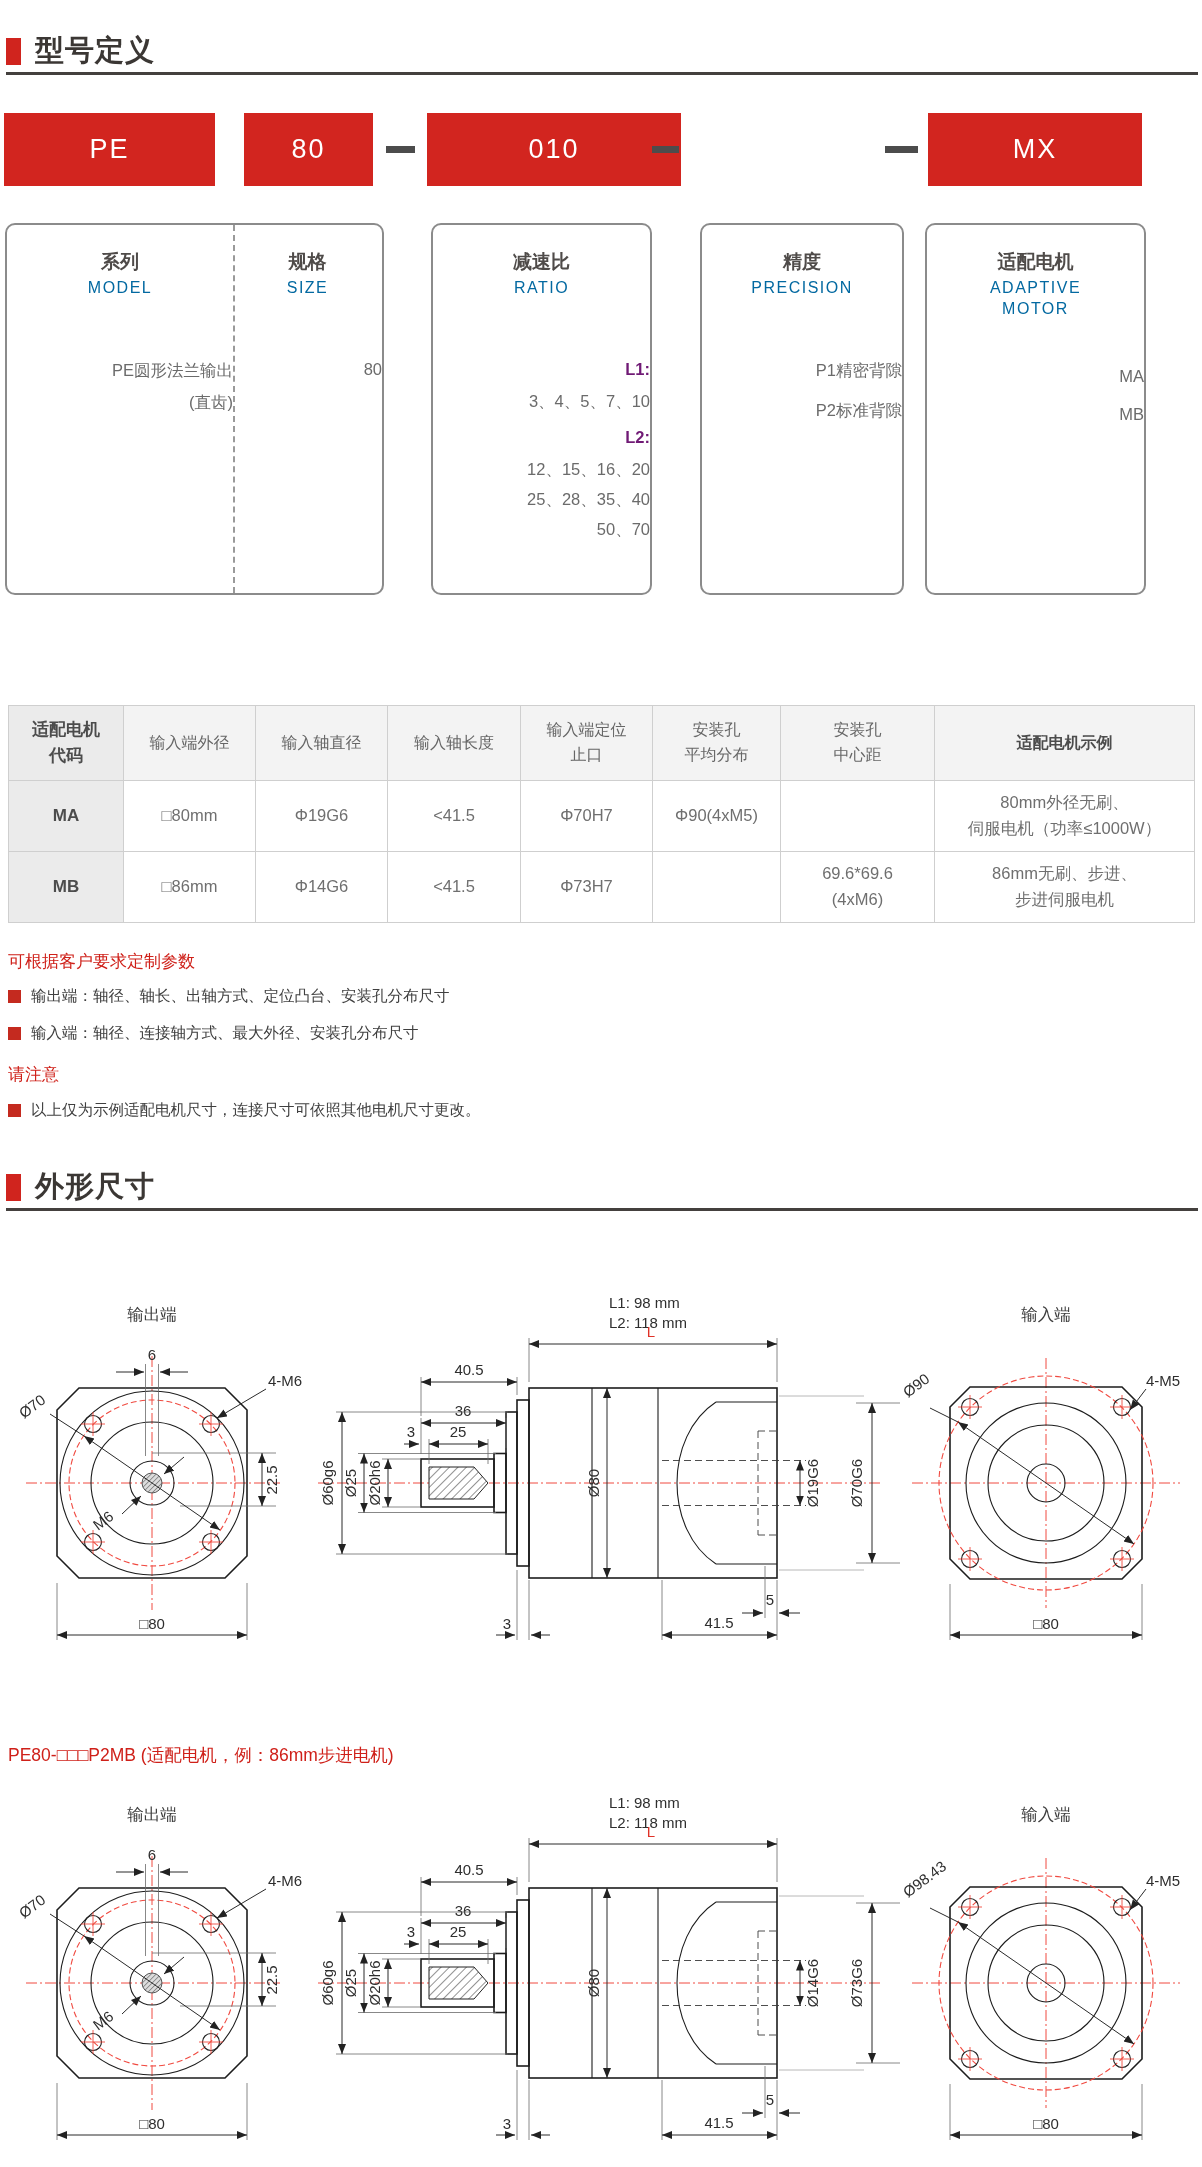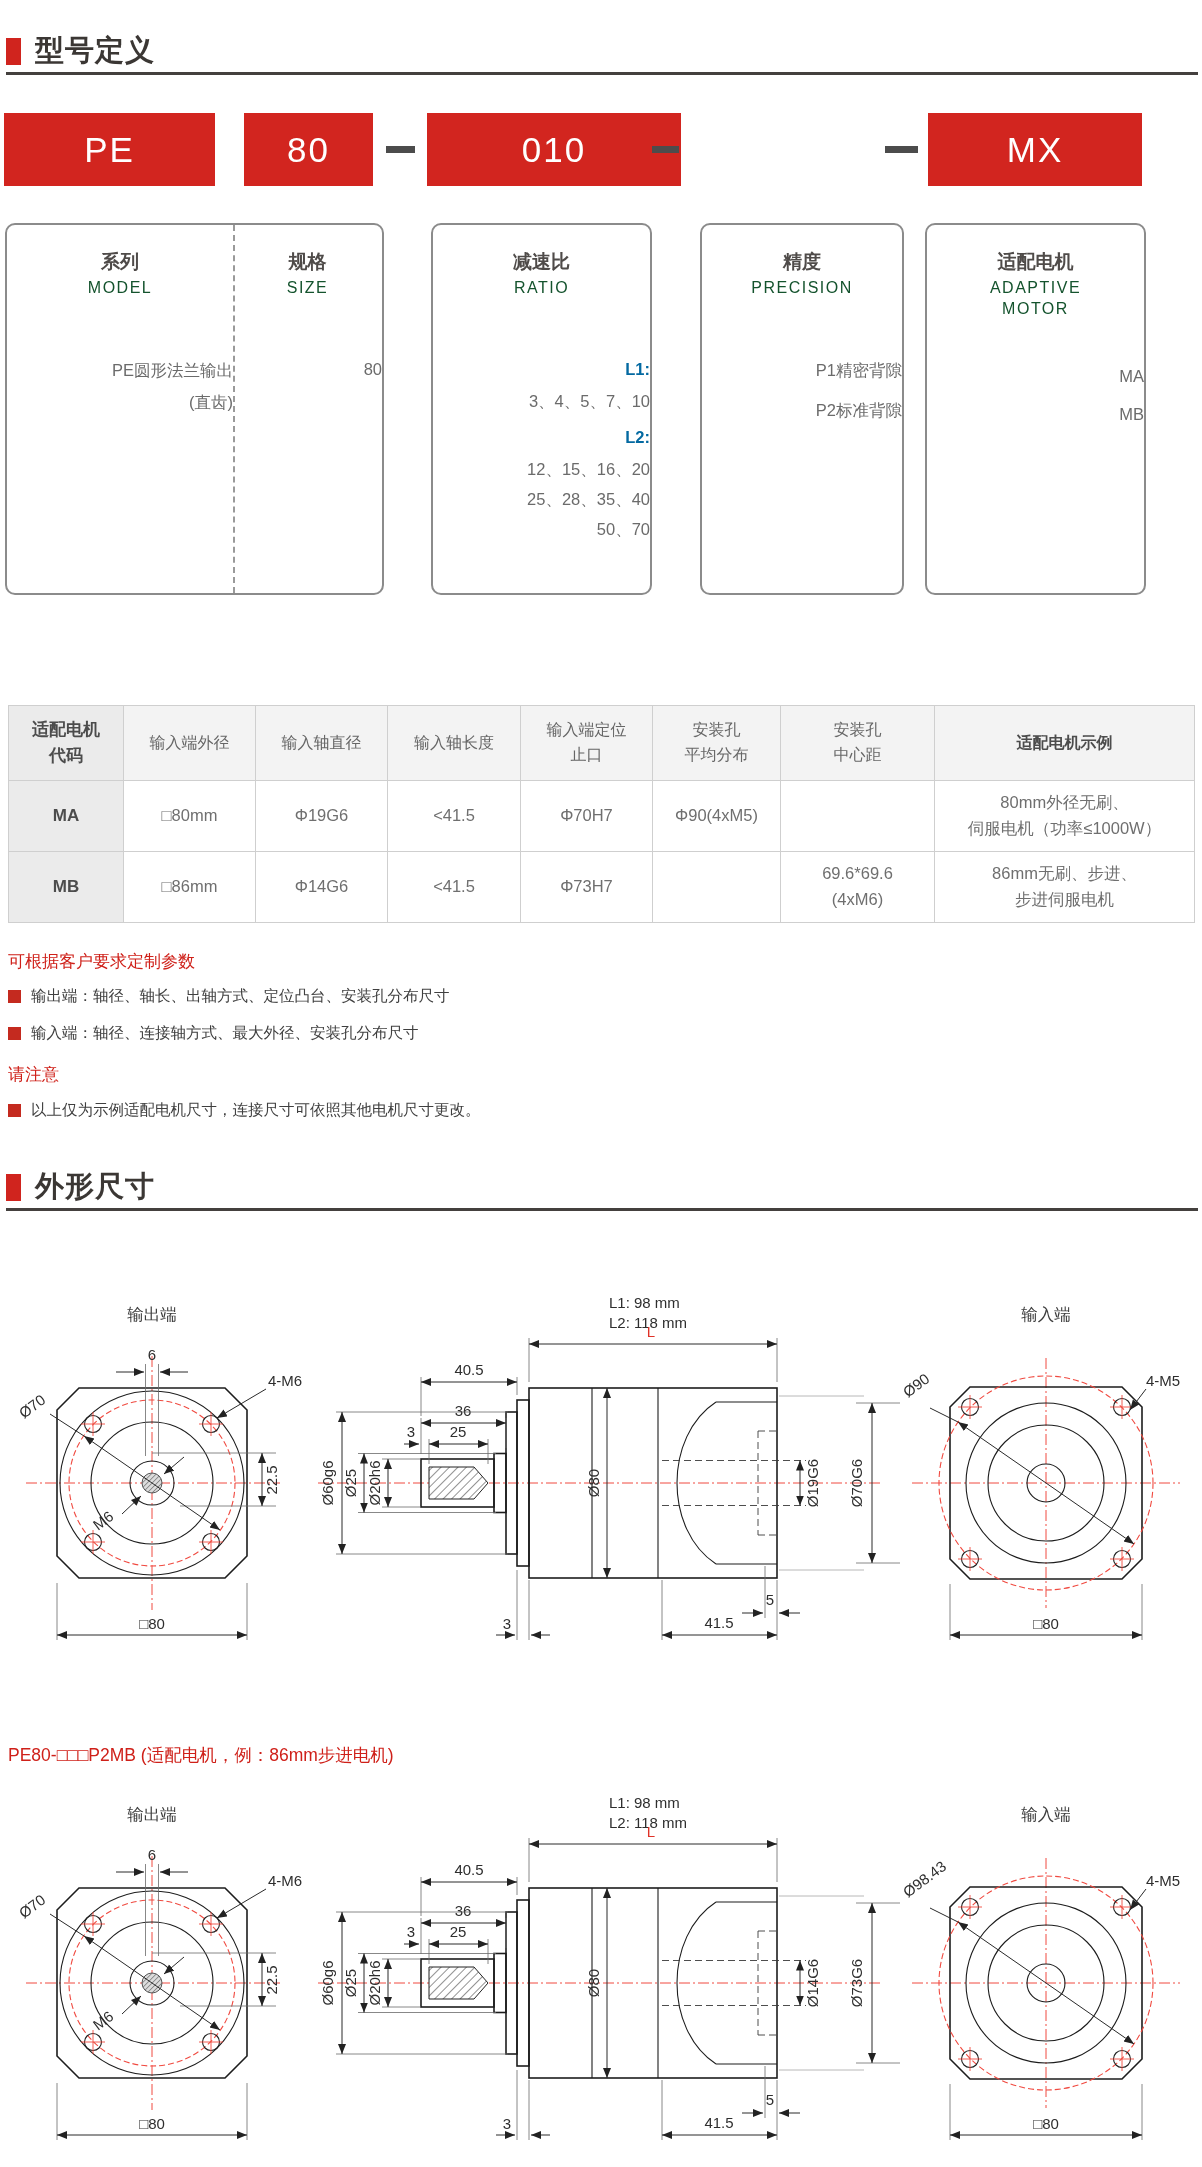--- a/index.html
+++ b/index.html
@@ -7,30 +7,30 @@
         font-family:"Liberation Sans","DejaVu Sans",sans-serif;overflow:hidden;}
 
   
   .sec-head{position:absolute;left:6px;width:1192px;display:flex;align-items:flex-end;gap:14px;
             border-bottom:3px solid #44403e;padding-bottom:7px;}
   .sec-head .tick{width:15px;height:27px;background:#d0241e;}
   .sec-head .t{font-size:29px;font-weight:bold;color:#3b3734;line-height:1;letter-spacing:1px;}
 
   
   .codebox{position:absolute;top:113px;height:73px;background:#d2251f;color:#fff;
-           display:flex;align-items:center;justify-content:center;font-size:35px;letter-spacing:2px;}
+           display:flex;align-items:center;justify-content:center;font-size:27px;letter-spacing:2px;}
   .dash{position:absolute;top:146px;height:7px;background:#4c4c4c;}
 
   
   .infobox{position:absolute;top:215px;height:368px;border:2px solid #8b8b8b;border-radius:10px;background:#fff;margin-top:8px;}
   .bz{position:absolute;left:0;right:0;top:24px;text-align:center;font-size:19px;font-weight:bold;color:#4f4b49;}
-  .be{position:absolute;left:0;right:0;top:52px;text-align:center;font-size:16px;color:#14532d;
+  .be{position:absolute;left:0;right:0;top:52px;text-align:center;font-size:16px;color:#0369a1;
       letter-spacing:1.5px;white-space:pre-line;line-height:21px;}
   .bv{position:absolute;left:0;right:0;text-align:right;font-size:16.5px;color:#6b6b6b;white-space:pre-line;}
-  .bvb{font-weight:bold;color:#0369a1;}
+  .bvb{font-weight:bold;color:#701a75;}
   .divider{position:absolute;left:226px;top:0;bottom:0;border-left:2px dashed #9a9a9a;}
   .subcol{position:absolute;top:0;bottom:0;}
 
   
   #tbl{position:absolute;top:705px;left:8px;width:1186px;border-collapse:collapse;table-layout:fixed;}
   #tbl th,#tbl td{border:1px solid #cfcfcf;text-align:center;vertical-align:middle;
                   white-space:pre-line;font-weight:normal;padding:2px;line-height:1.55;}
   #tbl thead th{height:70px;background:#f3f3f3;font-size:16px;color:#666;}
   #tbl tbody tr{height:71px;}
   #tbl td{font-size:16.5px;color:#6f6f6f;background:#fff;}

